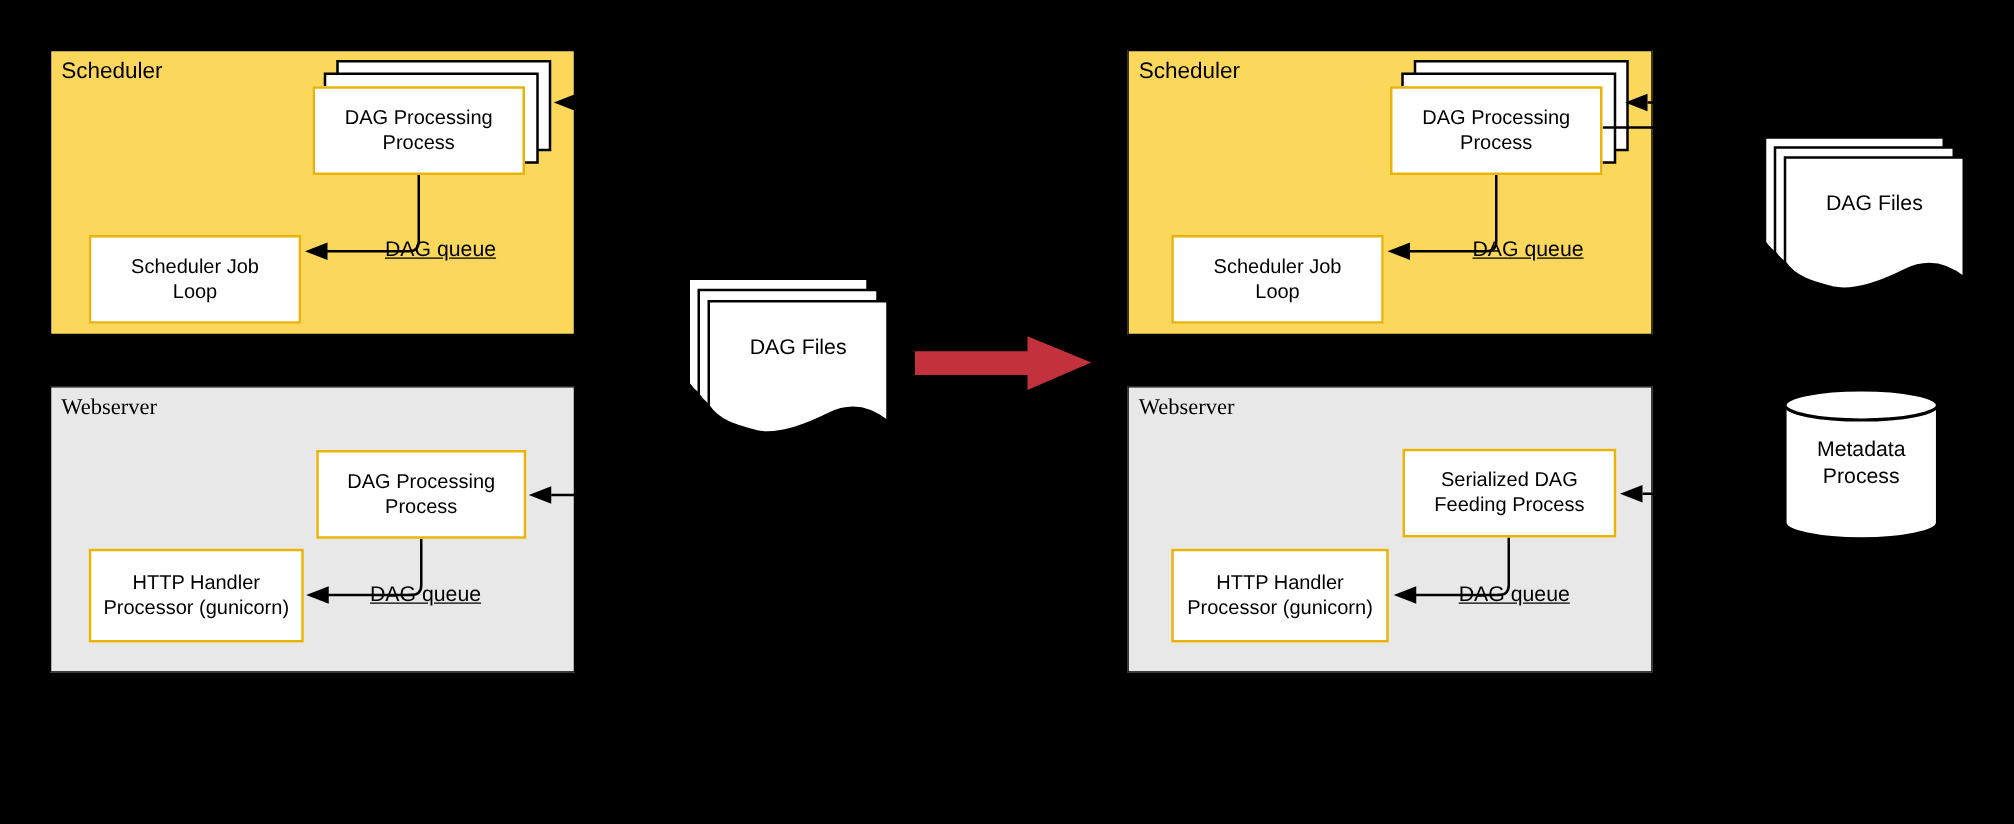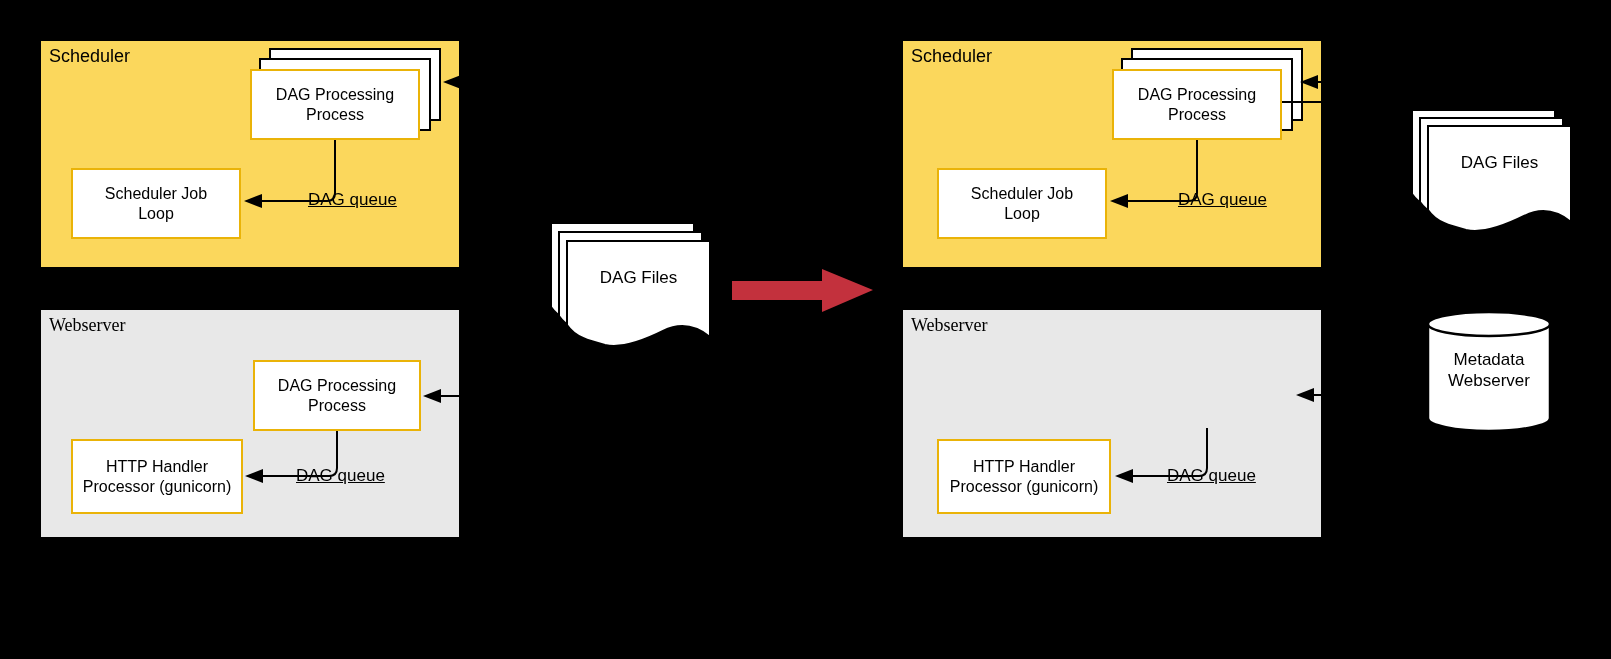--- a/index.html
+++ b/index.html
@@ -12,21 +12,21 @@
   .region{position:absolute;box-sizing:border-box;border:1px solid #000;z-index:1;}
   .region.scheduler{background:var(--scheduler-fill,#FBD75C);}
   .region.webserver{background:var(--webserver-fill,#E8E8E8);font-family:Liberation Serif, serif;}
   .region-label{position:absolute;top:5px;left:8px;font-size:18px;z-index:2;}
   svg.overlay{position:absolute;left:0;top:0;z-index:5;}
   .node{
     position:absolute;background:#fff;border:2px solid #eab308;box-sizing:border-box;
     display:flex;align-items:center;justify-content:center;text-align:center;
     font-size:16px;line-height:1.22;padding:2px 4px;z-index:10;
   }
-  .node.narrow{padding:2px 24px;}
+  .node.narrow{padding:2px 24px;margin-top:20px;}
   .float-label{position:absolute;font-size:17px;white-space:nowrap;z-index:12;text-decoration:underline;}
   .doc-label{position:absolute;font-size:17px;text-align:center;z-index:12;}
   .db-label{position:absolute;font-size:17px;text-align:center;line-height:1.25;z-index:12;}
   .sheet{fill:#fff;stroke:#000;stroke-width:2;}
   .rect-sheet{fill:#fff;stroke:#000;stroke-width:2;}
   .conn{fill:none;stroke:#000;stroke-width:2;}
   .head{fill:#000;stroke:none;}
   .red{fill:var(--red-arrow,#C3313D);stroke:none;}
   .cyl{fill:#fff;stroke:#000;stroke-width:2.5;}
 </style>
@@ -121,24 +121,25 @@
     </g>
   </svg>
 
   <div class="node" style="left:250px;top:69px;width:170px;height:71px;">DAG Processing Process</div>
   <div class="node narrow" style="left:71px;top:168px;width:170px;height:71px;">Scheduler Job Loop</div>
   <div class="node" style="left:253px;top:360px;width:168px;height:71px;">DAG Processing Process</div>
   <div class="node" style="left:71px;top:439px;width:172px;height:75px;">HTTP Handler Processor (gunicorn)</div>
 
   <div class="node" style="left:1112px;top:69px;width:170px;height:71px;">DAG Processing Process</div>
   <div class="node narrow" style="left:937px;top:168px;width:170px;height:71px;">Scheduler Job Loop</div>
+  <div class="node" style="left:1122px;top:359px;width:171px;height:71px;">Serialized DAG Feeding Process</div>
   <div class="node" style="left:937px;top:439px;width:174px;height:75px;">HTTP Handler Processor (gunicorn)</div>
 
   <div class="float-label" style="left:308px;top:190px;">DAG queue</div>
   <div class="float-label" style="left:296px;top:466px;">DAG queue</div>
   <div class="float-label" style="left:1178px;top:190px;">DAG queue</div>
   <div class="float-label" style="left:1167px;top:466px;">DAG queue</div>
 
   <div class="doc-label" style="left:567px;top:268px;width:143px;">DAG Files</div>
   <div class="doc-label" style="left:1428px;top:153px;width:143px;">DAG Files</div>
-  <div class="db-label" style="left:1439px;top:349px;width:100px;">Metadata Webserver</div>
+  <div class="db-label" style="left:1439px;top:349px;width:100px;">Metadata Process</div>
 
 </div>
 
 </body></html>

